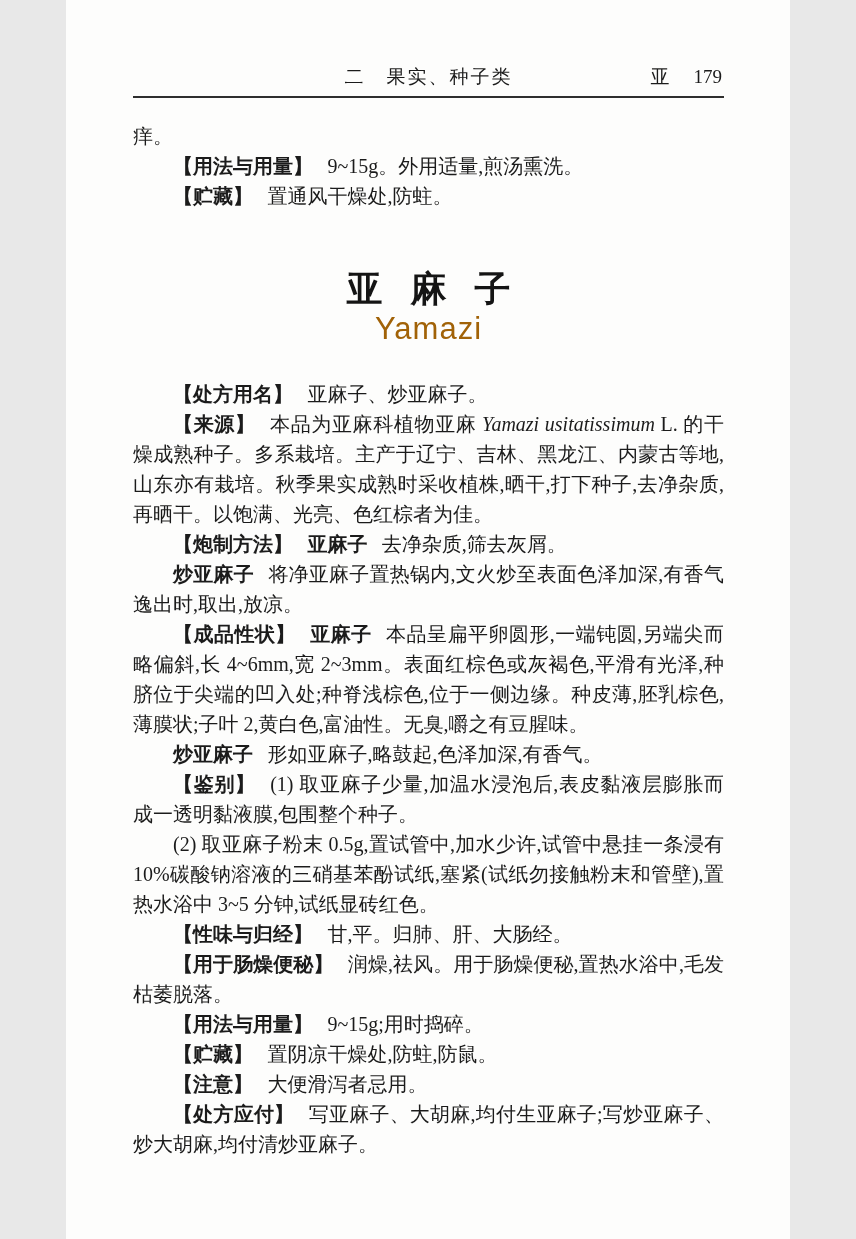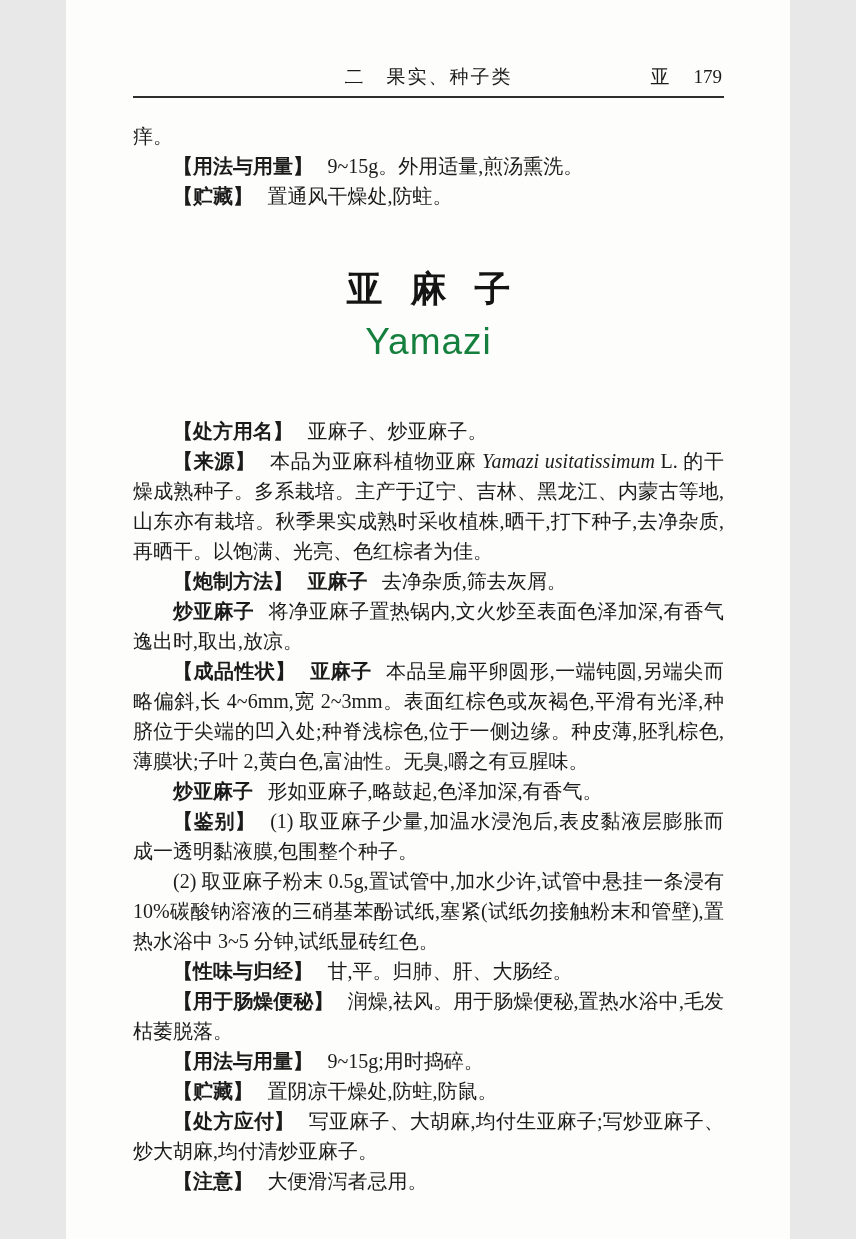--- a/index.html
+++ b/index.html
@@ -38,25 +38,25 @@
   .lbl{font-weight:700;margin-right:.72em;}
   .sub{font-weight:700;margin-right:.72em;}
   .it{font-style:italic;font-family:"Liberation Serif",serif;}
   .titleblock{margin-top:56px;text-align:center;}
   .cn{
     font-size:36px;font-weight:700;
     letter-spacing:28px;margin-right:-28px;
     line-height:44px;color:#141414;
   }
   .py{
-    font-size:37px;
+    font-size:31px;
     font-family:"Liberation Sans","DejaVu Sans",sans-serif;
-    margin-top:13px;color:#15803d;letter-spacing:1px;line-height:36px;
+    margin-top:0;color:#a16207;letter-spacing:1px;line-height:36px;
   }
-  .body{margin-top:56px;}
+  .body{margin-top:32px;}
 </style>
 </head>
 <body>
 
 <div class="page">
   <div class="header">
     <span class="chapter">二　果实、种子类</span>
     <span class="pageinfo">
       <span class="idx">亚</span><span>179</span>
     </span>
@@ -77,17 +77,17 @@
         <p class="indent"><span class="lbl">【炮制方法】</span><span class="sub">亚麻子</span><span>去净杂质,筛去灰屑。</span></p>
         <p class="indent"><span class="sub">炒亚麻子</span><span>将净亚麻子置热锅内,文火炒至表面色泽加深,有香气逸出时,取出,放凉。</span></p>
         <p class="indent"><span class="lbl">【成品性状】</span><span class="sub">亚麻子</span><span>本品呈扁平卵圆形,一端钝圆,另端尖而略偏斜,长 4~6mm,宽 2~3mm。表面红棕色或灰褐色,平滑有光泽,种脐位于尖端的凹入处;种脊浅棕色,位于一侧边缘。种皮薄,胚乳棕色,薄膜状;子叶 2,黄白色,富油性。无臭,嚼之有豆腥味。</span></p>
         <p class="indent"><span class="sub">炒亚麻子</span><span>形如亚麻子,略鼓起,色泽加深,有香气。</span></p>
         <p class="indent"><span class="lbl">【鉴别】</span><span>(1) 取亚麻子少量,加温水浸泡后,表皮黏液层膨胀而成一透明黏液膜,包围整个种子。</span></p>
         <p class="indent"><span>(2) 取亚麻子粉末 0.5g,置试管中,加水少许,试管中悬挂一条浸有 10%碳酸钠溶液的三硝基苯酚试纸,塞紧(试纸勿接触粉末和管壁),置热水浴中 3~5 分钟,试纸显砖红色。</span></p>
         <p class="indent"><span class="lbl">【性味与归经】</span><span>甘,平。归肺、肝、大肠经。</span></p>
         <p class="indent"><span class="lbl">【用于肠燥便秘】</span><span>润燥,祛风。用于肠燥便秘,置热水浴中,毛发枯萎脱落。</span></p>
         <p class="indent"><span class="lbl">【用法与用量】</span><span>9~15g;用时捣碎。</span></p>
         <p class="indent"><span class="lbl">【贮藏】</span><span>置阴凉干燥处,防蛀,防鼠。</span></p>
+        <p class="indent"><span class="lbl">【注意】</span><span>大便滑泻者忌用。</span></p>
         <p class="indent"><span class="lbl">【处方应付】</span><span>写亚麻子、大胡麻,均付生亚麻子;写炒亚麻子、炒大胡麻,均付清炒亚麻子。</span></p>
-        <p class="indent"><span class="lbl">【注意】</span><span>大便滑泻者忌用。</span></p>
       </div>
   </div>
 </div>
 
 </body></html>

